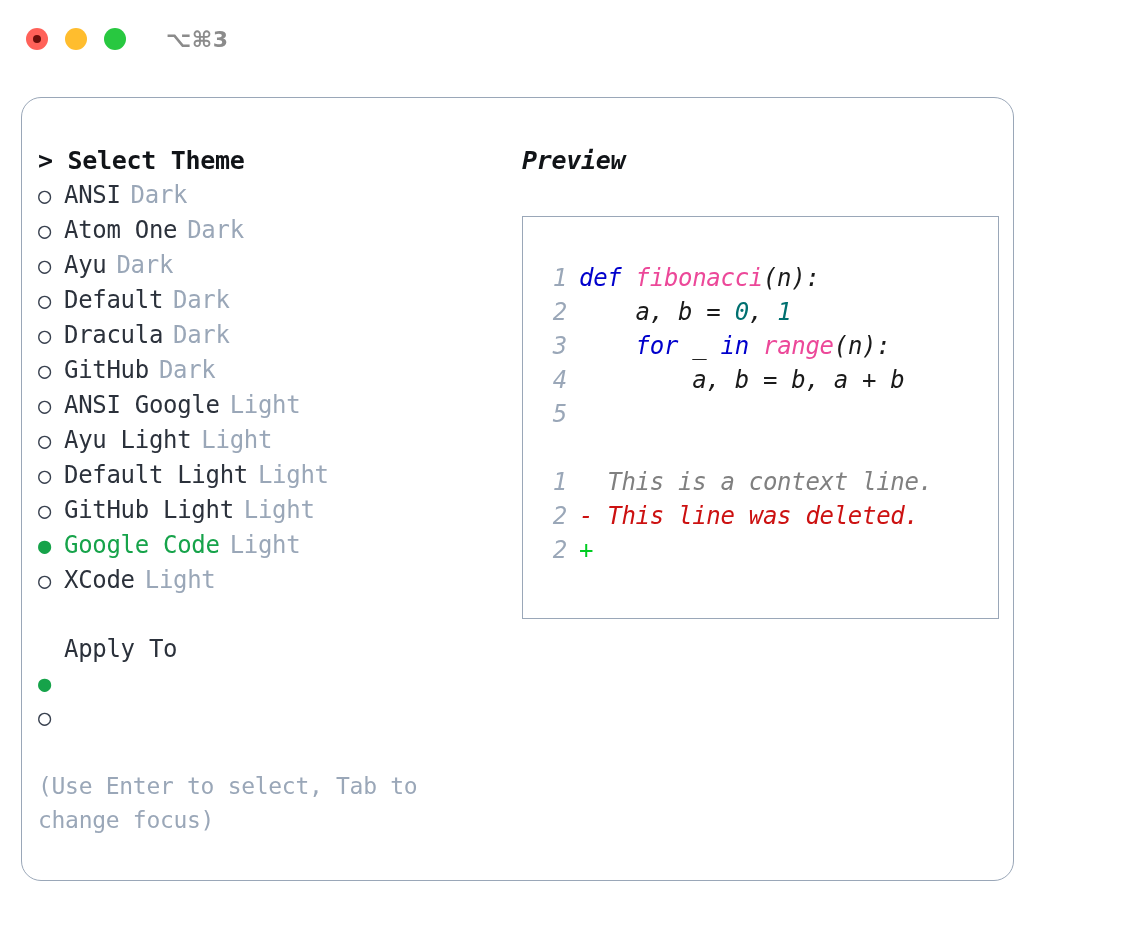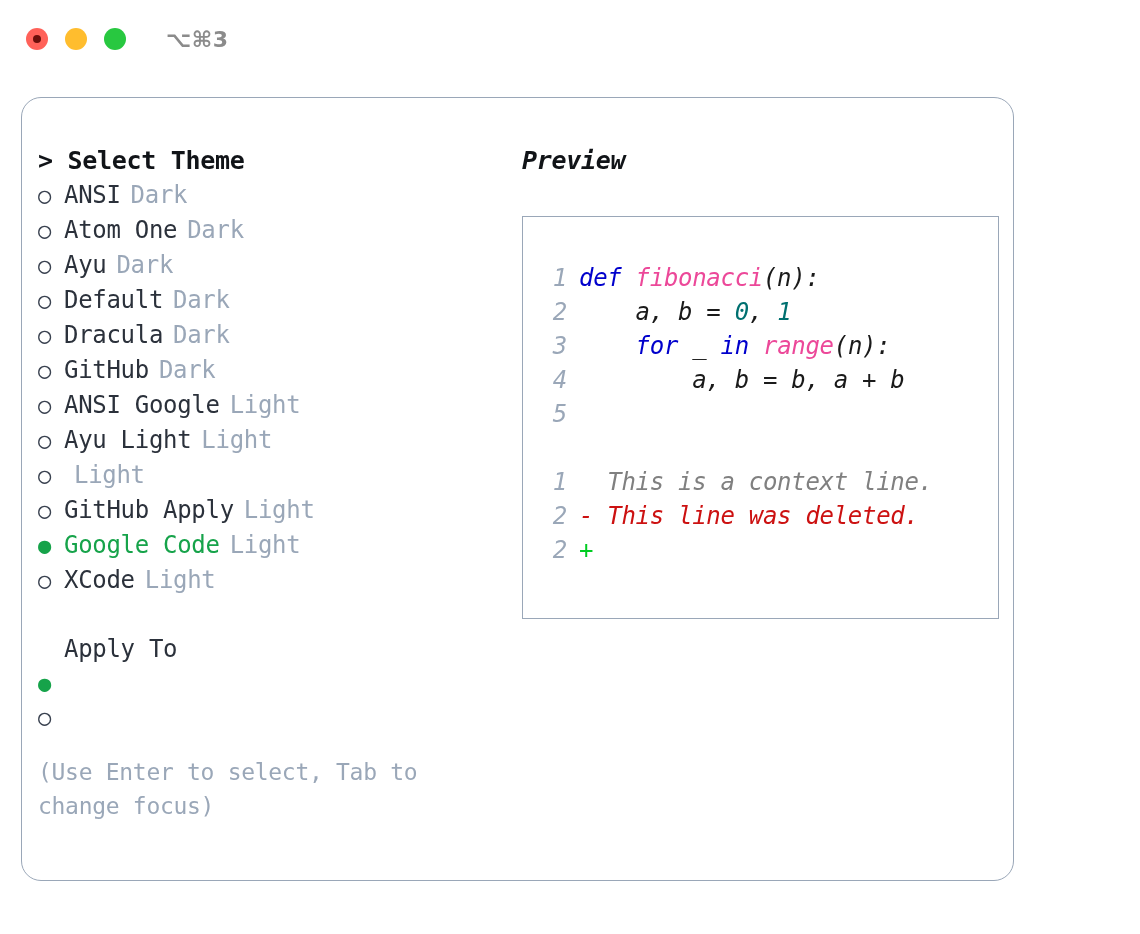--- a/index.html
+++ b/index.html
@@ -121,21 +121,21 @@
   .bullet.blank { color: transparent; }
   .opt-label { color: #2b313b; }
   .opt-row.selected .opt-label { color: #16a34a; text-align: center; }
   .opt-tag {
     color: #9aa7b8;
     padding-left: 10px;
   }
   .section-gap { height: 34px; }
 
   #hint-text {
-    margin-top: 20px;
+    margin-top: 34px;
     font-size: 23px;
     line-height: 34px;
     color: #9aa7b8;
     width: 420px;
     letter-spacing: -0.3px;
   }
 
   
   .preview-header {
     font-size: 25px;
@@ -206,22 +206,22 @@
 
         <div id="theme-list">
             <div class="opt-row"><span class="bullet">○</span><span class="opt-label">ANSI</span><span class="opt-tag">Dark</span></div>
             <div class="opt-row"><span class="bullet">○</span><span class="opt-label">Atom One</span><span class="opt-tag">Dark</span></div>
             <div class="opt-row"><span class="bullet">○</span><span class="opt-label">Ayu</span><span class="opt-tag">Dark</span></div>
             <div class="opt-row"><span class="bullet">○</span><span class="opt-label">Default</span><span class="opt-tag">Dark</span></div>
             <div class="opt-row"><span class="bullet">○</span><span class="opt-label">Dracula</span><span class="opt-tag">Dark</span></div>
             <div class="opt-row"><span class="bullet">○</span><span class="opt-label">GitHub</span><span class="opt-tag">Dark</span></div>
             <div class="opt-row"><span class="bullet">○</span><span class="opt-label">ANSI Google</span><span class="opt-tag">Light</span></div>
             <div class="opt-row"><span class="bullet">○</span><span class="opt-label">Ayu Light</span><span class="opt-tag">Light</span></div>
-            <div class="opt-row"><span class="bullet">○</span><span class="opt-tag">Light</span></div>
-            <div class="opt-row"><span class="bullet">○</span><span class="opt-label">GitHub Apply</span><span class="opt-tag">Light</span></div>
+            <div class="opt-row"><span class="bullet">○</span><span class="opt-label">Default Light</span><span class="opt-tag">Light</span></div>
+            <div class="opt-row"><span class="bullet">○</span><span class="opt-label">GitHub Light</span><span class="opt-tag">Light</span></div>
             <div class="opt-row selected"><span class="bullet sel">●</span><span class="opt-label">Google Code</span><span class="opt-tag">Light</span></div>
             <div class="opt-row"><span class="bullet">○</span><span class="opt-label">XCode</span><span class="opt-tag">Light</span></div>
           </div>
 
         <div class="section-gap"></div>
 
         <div class="opt-row">
           <span class="bullet blank">○</span>
           <span class="opt-label">Apply To</span>
         </div>

